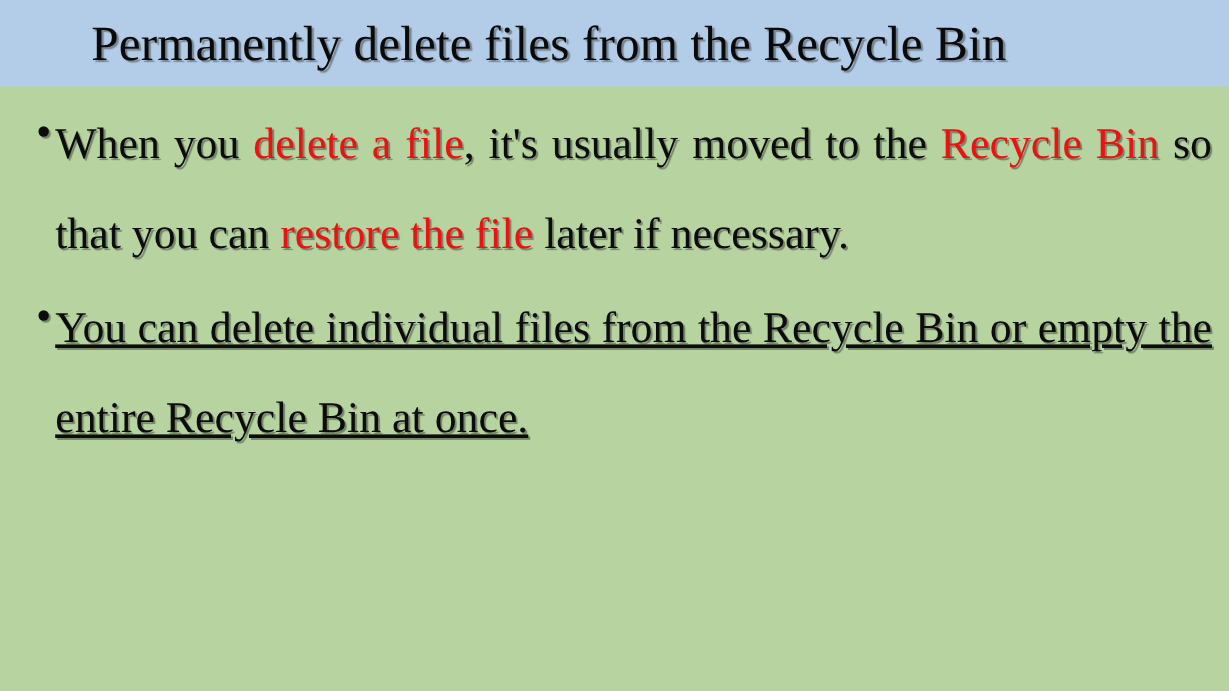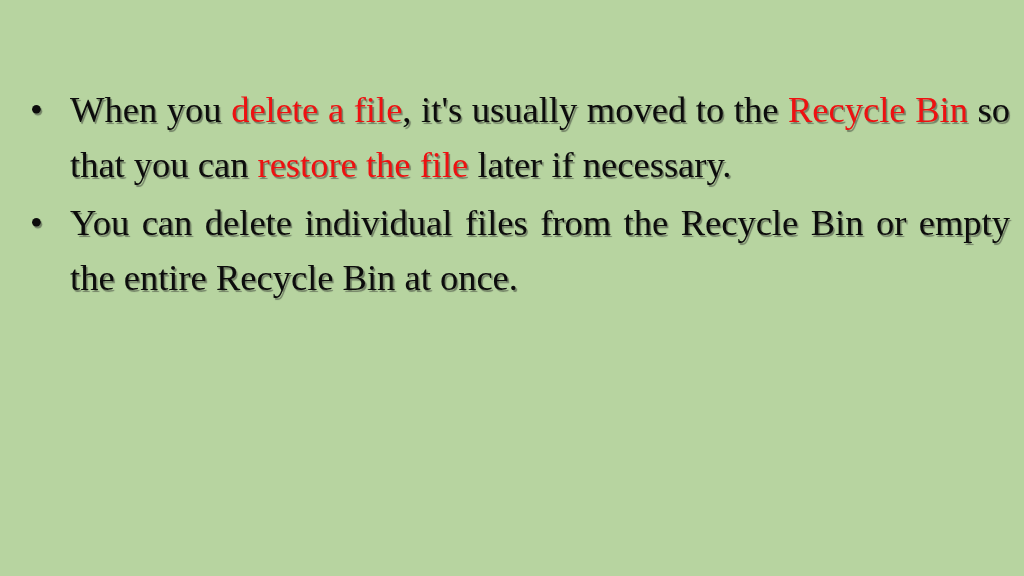--- a/index.html
+++ b/index.html
@@ -48,23 +48,23 @@
     position: absolute;
     left: 0;
     top: 72px;
     width: 1024px;
     height: 504px;
     padding: 0;
   }
   .bullet-block {
     position: relative;
     margin: 0;
-    padding: 0 14px 0 70px;
+    padding: 0 14px 0 46px;
     font-size: 36.5px;
-    line-height: 55px;
+    line-height: 75px;
     color: #0c0c0c;
     text-align: justify;
     text-shadow: 1.6px 1.6px 0.8px rgba(35,35,35,0.45);
     -webkit-hyphens: none;
     hyphens: none;
   }
   .bullet-block::before {
     content: "\2022";
     position: absolute;
     left: 30px;
@@ -72,29 +72,32 @@
     font-size: 36.5px;
     line-height: 55px;
     color: #0c0c0c;
     text-shadow: 1.6px 1.6px 0.8px rgba(35,35,35,0.45);
   }
   .red {
     color: #ee1111;
   }
   #b1 { margin-top: 10px; }
   #b2 { margin-top: 3px; }
-  #b3 { margin-top: 3px; }
+  #b3 { margin-top: 3px; text-decoration: underline; }
   
   .justify-all { text-align: justify; text-align-last: left; }
 </style>
 </head>
 <body>
 
 <div id="slide">
 
+  <div id="title-banner">
+    <div id="title-text">Permanently delete files from the Recycle Bin</div>
+  </div>
 
   <div id="body-area">
 
     <p id="b1" class="bullet-block justify-all"><span>When you </span><span class="red">delete a file</span><span>, it's usually moved to the </span><span class="red">Recycle Bin</span><span> so that you can </span><span class="red">restore the file</span><span> later if necessary.</span></p>
 
 
     <p id="b3" class="bullet-block justify-all"><span>You can delete individual files from the Recycle Bin or empty the entire Recycle Bin at once.</span></p>
 
   </div>
 </div>

